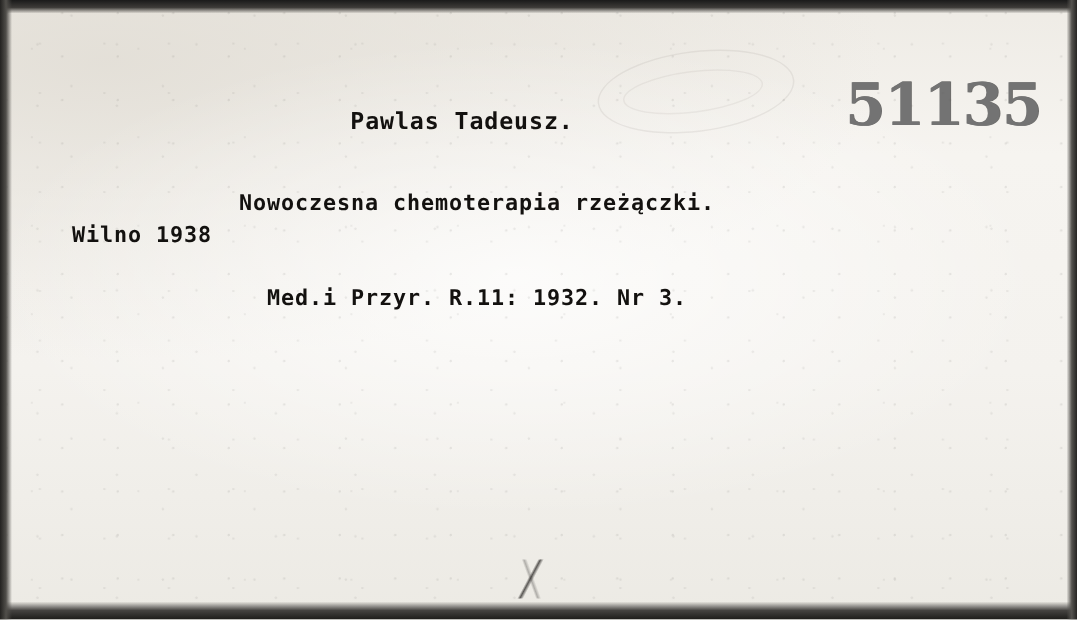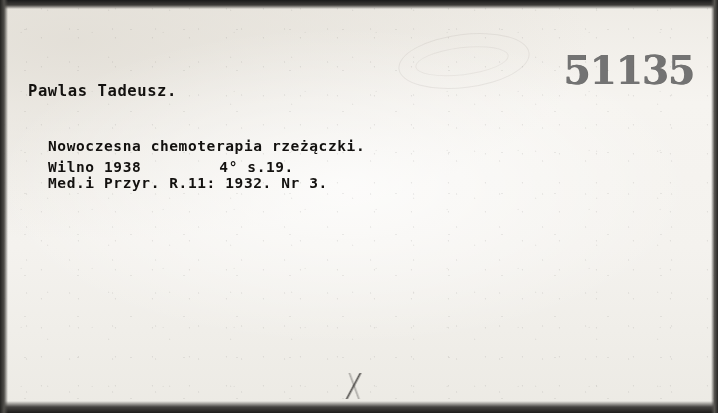--- a/index.html
+++ b/index.html
@@ -49,22 +49,23 @@
   }
   #edge-right {
     position: absolute; right: 0; top: 0; width: 7px; height: 413px;
     background: linear-gradient(270deg, #262523 0%, #55534f 50%, rgba(150,148,144,0) 100%);
   }
 
   
   #catalog-text {
     position: absolute;
     left: 28px;
-    top: 82px;
+    top: 72px;
     width: 560px;
+    text-align: center;
   }
   .type-line {
     color: #13110f;
     font-family: "DejaVu Sans Mono", monospace;
     white-space: pre;
     letter-spacing: 0.6px;
   }
   #author-line {
     font-size: 15.5px;
     font-weight: 700;
@@ -72,20 +73,21 @@
     margin-bottom: 38px;
   }
   #title-line {
     font-size: 14.5px;
     font-weight: 700;
     margin-left: 20px;
     margin-bottom: 5px;
   }
   #imprint-row {
     margin-left: 20px;
+    margin-bottom: 26px;
     display: flex;
   }
   #imprint-place {
     font-size: 14.5px;
     font-weight: 700;
   }
   #imprint-format {
     font-size: 14.5px;
     font-weight: 700;
     margin-left: 78px;
@@ -171,21 +173,20 @@
   <div id="accession-number">51135</div>
 
   <div id="catalog-text">
 
     <div id="author-line" class="type-line">Pawlas Tadeusz.</div>
 
     <div id="title-line" class="type-line">Nowoczesna chemoterapia rzeżączki.</div>
 
     <div id="imprint-row">
       <span id="imprint-place" class="type-line">Wilno 1938</span>
-      <span id="imprint-format" class="type-line">4° s.19.</span>
     </div>
 
     <div id="source-line" class="type-line">Med.i Przyr. R.11: 1932. Nr 3.</div>
 
   </div>
 
   <div id="crease-mark"></div>
   <div id="speckle"></div>
 
   <div id="edge-top"></div>

